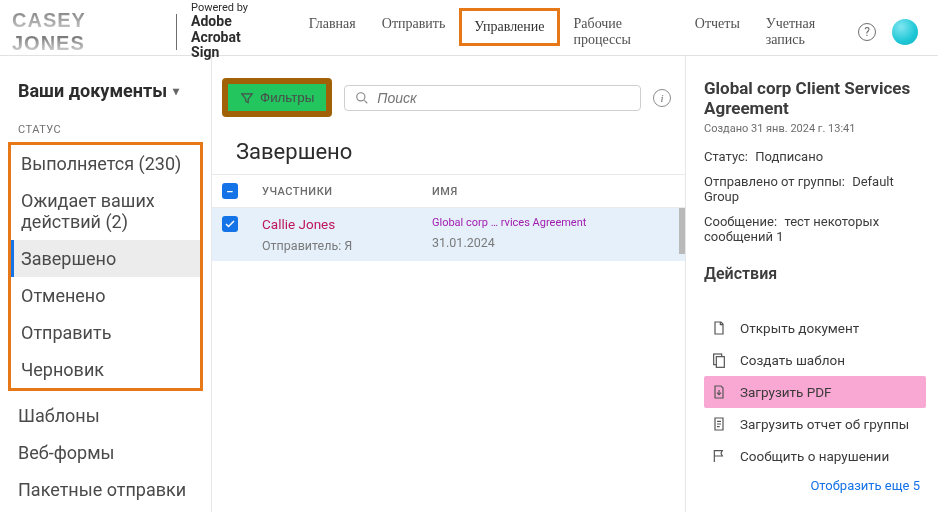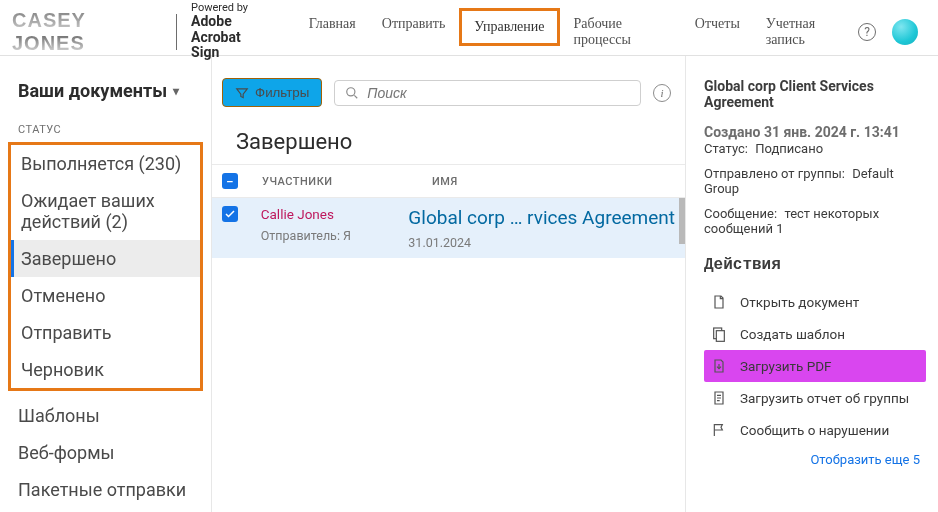--- a/index.html
+++ b/index.html
@@ -109,23 +109,23 @@
     display:flex; flex-direction:column;
     border-right: 1px solid #e7e7e7;
     min-width: 0;
   }
   .toolbar {
     display:flex; align-items:center; gap:12px;
     padding: 22px 14px 10px 10px;
   }
   .filters-btn {
     display:flex; align-items:center; gap:6px;
-    border:1px solid #a16207; border-radius:4px;
+    border:6px solid #a16207; border-radius:4px;
     padding: 6px 12px;
-    color:#4b4b4b; cursor:pointer; background:#0ea5e9;
+    color:#4b4b4b; cursor:pointer; background:#22c55e;
   }
   .search-wrap {
     flex:1; display:flex; align-items:center;
     border:1px solid #cfcfcf; border-radius:4px;
     padding: 4px 10px; gap:8px; min-width:0;
   }
   .search-wrap input {
     border:none; outline:none; flex:1; font-size:14px; font-style:italic;
   }
   .info-icon {
@@ -150,45 +150,45 @@
   tr.row-selected { background:#e5f0fb; }
   .chk {
     width:16px;height:16px;border-radius:3px;
     display:inline-flex;align-items:center;justify-content:center;
   }
   .chk.minus { background:#1473e6; color:#fff; font-weight:700; line-height:1; }
   .chk.tick  { background:#1473e6; color:#fff; }
   .chk.tick svg { display:block; }
   .participant { font-size:13.5px; color:#be185d; }
   .sender { font-size:12.5px; color:#7a7a7a; margin-top:6px; }
-  .doc-name { font-size:19px; color:#0369a1; white-space:nowrap; overflow:hidden; text-overflow:ellipsis; }
+  .doc-name { font-size:11px; color:#a21caf; white-space:nowrap; overflow:hidden; text-overflow:ellipsis; }
   .doc-date { font-size:12.5px; color:#7a7a7a; margin-top:6px; }
   .scroll-hint {
     position:absolute; right:0; top:0; bottom:0;
     width:6px; background:#b9b9b9;
   }
   .docs-body-wrap { position:relative; }
 
   
   .right {
     width: 252px;
     padding: 22px 12px 0 18px;
     color:#3c3c3c;
   }
-  .r-title { font-size:14px; font-weight:700; margin-bottom:14px;}
-  .r-sub { font-size:14px; color:#6d6d6d; margin-bottom:1px;font-weight:bold;}
+  .r-title { font-size:17px; font-weight:700; margin-bottom:4px;}
+  .r-sub { font-size:11px; color:#6d6d6d; margin-bottom:14px;}
   .r-row { font-size:13px; margin-bottom:10px; }
   .r-row .lbl { color:#3c3c3c; }
   .r-row .val { color:#3c3c3c; margin-left:4px;}
-  .r-actions-h { font-size:16px; font-weight:600; margin:20px 0 12px 0;font-family:Liberation Mono, monospace; }
+  .r-actions-h { font-size:16px; font-weight:600; margin:20px 0 29px 0; }
   .action {
     display:flex; align-items:center; gap:12px;
     padding:8px 6px; font-size:13.5px; color:#3a3a3a; cursor:pointer;text-align:center;
   }
-  .action.highlight { background:#d946ef; border-radius:2px; }
+  .action.highlight { background:#f9a8d4; border-radius:2px; }
   .action .aicon { width:18px; display:flex; justify-content:center; color:#555; }
   .show-more {
     text-align:right; color:#1473e6; font-size:13px;
     padding:6px 6px 0 0; cursor:pointer;
   }
 
   svg { flex-shrink:0; }
 </style>
 </head>
 <body>

